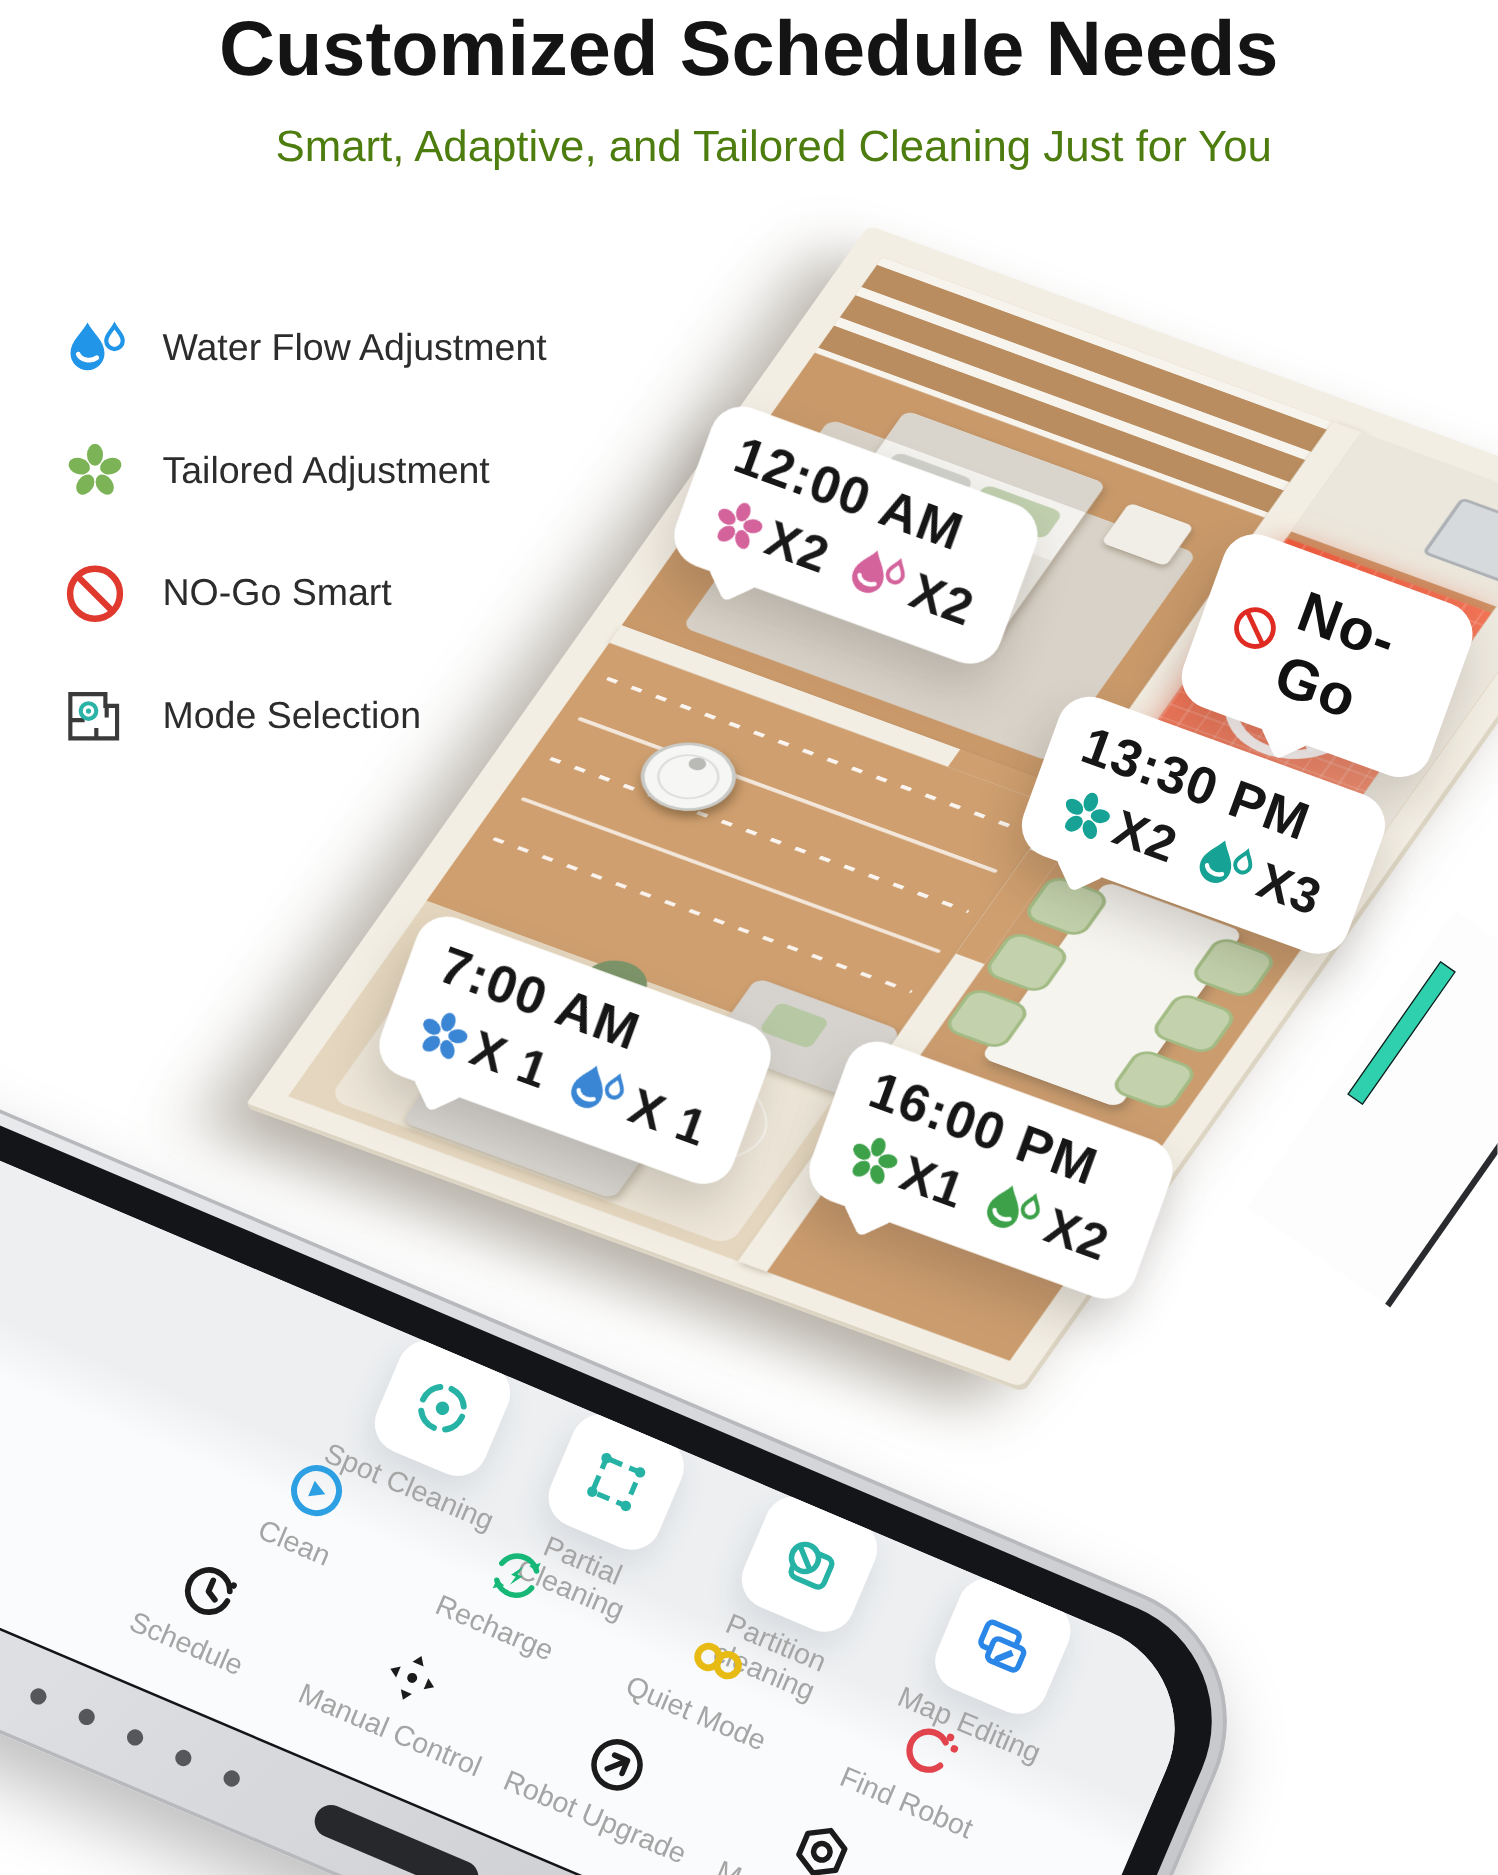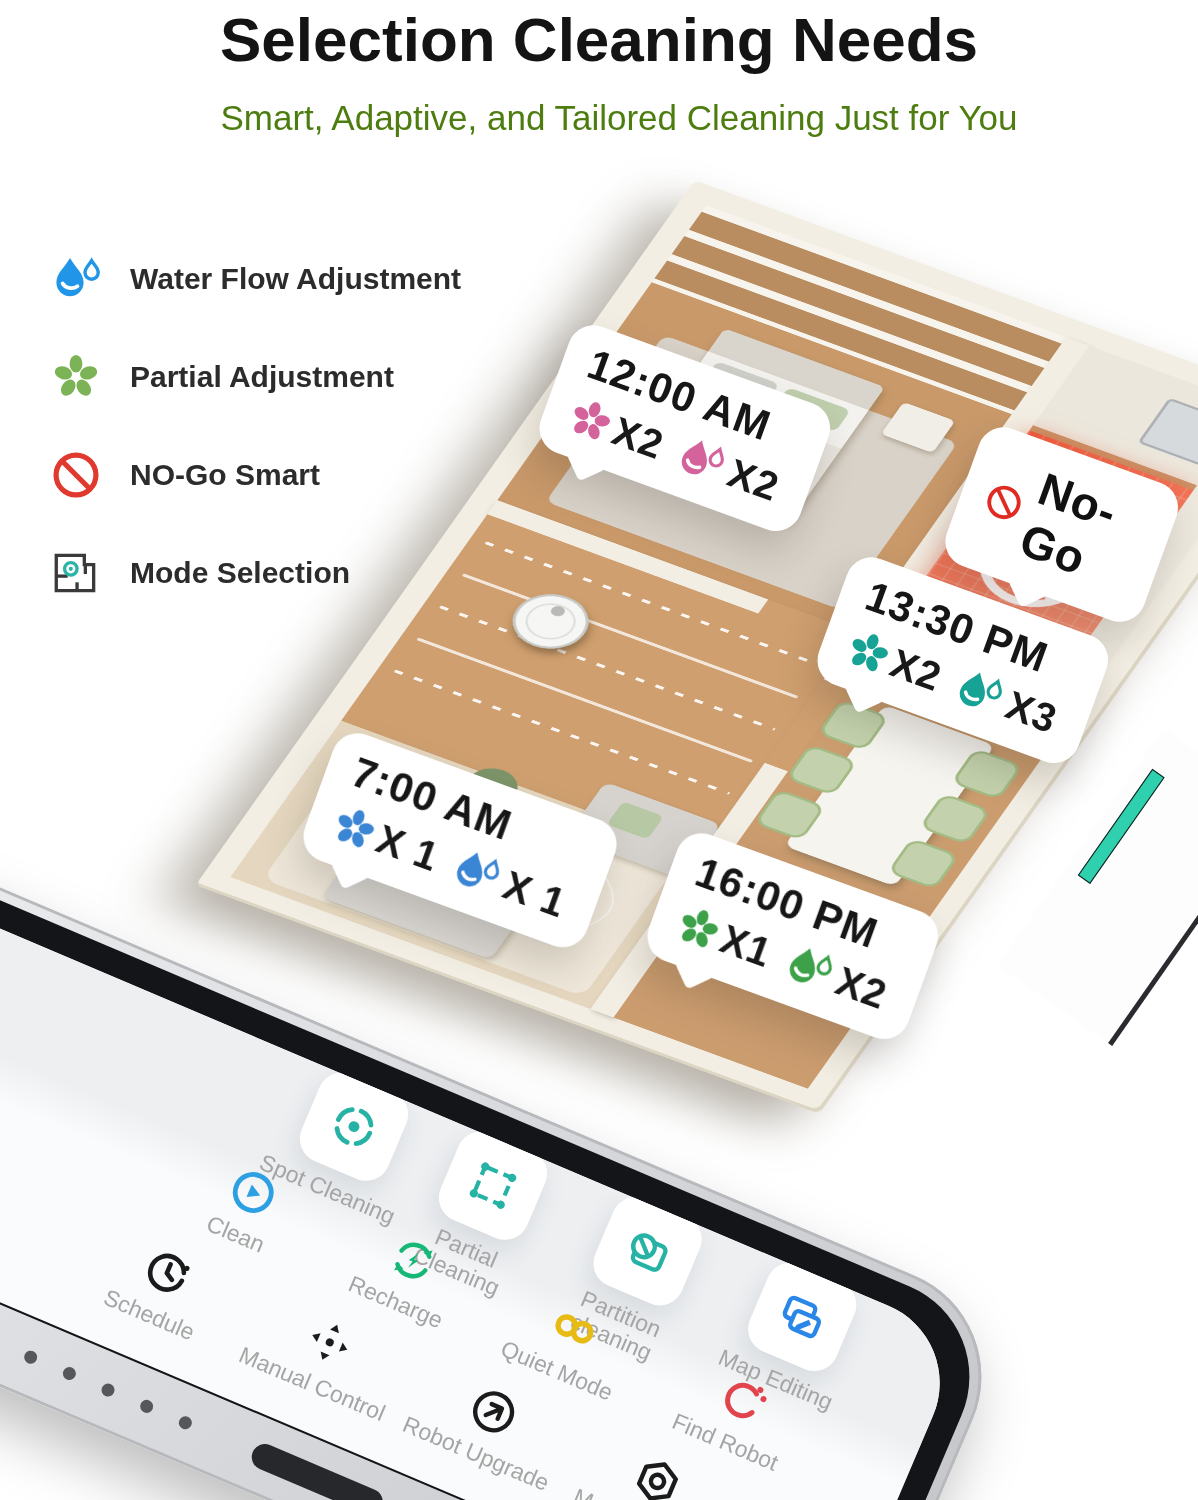--- a/index.html
+++ b/index.html
@@ -10,21 +10,21 @@
   
   .title { position:absolute; top:4px; left:0; width:100%; text-align:center;
            font-size:62px; font-weight:700; color:#141414; letter-spacing:0px; z-index:40; }
   .subtitle { position:absolute; top:98px; left:12px; width:100%; text-align:center;
               font-size:35px; font-weight:400; color:#4d7c0f; z-index:40;padding-left:16px; }
 
   
   .legend { position:absolute; left:44px; top:248px; z-index:40; }
   .lg-row { display:flex; align-items:center; margin-bottom:36px; height:62px; }
   .lg-ic { width:64px; display:flex; justify-content:center; }
-  .lg-label { font-size:30px; color:#2c2c2c; margin-left:22px; font-weight:700; }
+  .lg-label { font-size:30px; color:#2c2c2c; margin-left:22px; font-weight:400; }
 
   
   .phone-wrap { position:absolute; left:-135px; top:830px; width:1250px; height:460px;
                 transform:rotate(23deg); transform-origin:0 0; z-index:10; }
   .phone-body { position:absolute; inset:0; border-radius:110px;
                 background:linear-gradient(115deg,#eceef0,#c3c4c8);
                 box-shadow:inset 0 0 0 3px #b8b9bd, 0 30px 60px rgba(0,0,0,.25); }
   .phone-bezel { position:absolute; left:12px; right:12px; top:12px; height:372px;
                  background:#141518; border-radius:98px; }
   .phone-screen { position:absolute; left:26px; right:26px; top:26px; height:344px;
@@ -476,39 +476,39 @@
         <use href="#sym-fan"></use>
       </svg>
     <span class="c-count">X1</span>
     <svg class="c-drops" style="color: rgb(61, 161, 74);">
         <use href="#sym-drops"></use>
       </svg>
     <span class="c-count">X2</span>
   </div>
 </div>
 
-<h1 class="title">Selection Cleaning Needs</h1>
+<h1 class="title">Customized Schedule Needs</h1>
 <div class="subtitle">Smart, Adaptive, and Tailored Cleaning Just for You</div>
 
 <div class="legend">
   <div class="lg-row">
     <div class="lg-ic">
         <svg style="width: 56px; height: 52px; color: rgb(33, 150, 232);">
           <use href="#sym-drops"></use>
         </svg>
       </div>
     <div class="lg-label">Water Flow Adjustment</div>
   </div>
   <div class="lg-row">
     <div class="lg-ic">
         <svg style="width: 48px; height: 48px; color: rgb(124, 179, 86);">
           <use href="#sym-fan"></use>
         </svg>
       </div>
-    <div class="lg-label">Partial Adjustment</div>
+    <div class="lg-label">Tailored Adjustment</div>
   </div>
   <div class="lg-row">
     <div class="lg-ic">
         <svg style="width: 52px; height: 52px; color: rgb(224, 57, 46);">
           <use href="#sym-nogo"></use>
         </svg>
       </div>
     <div class="lg-label">NO-Go Smart</div>
   </div>
   <div class="lg-row">

